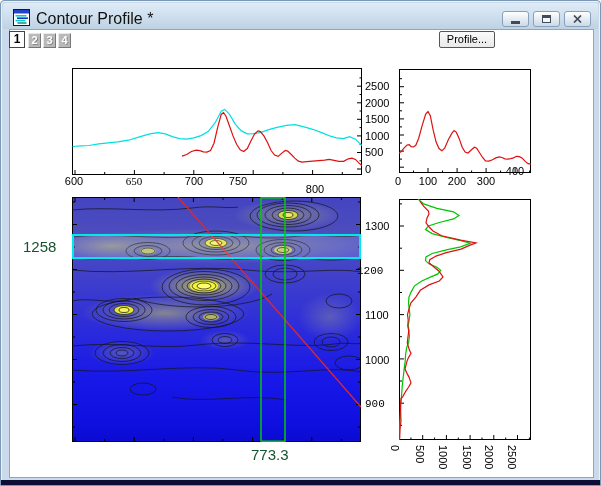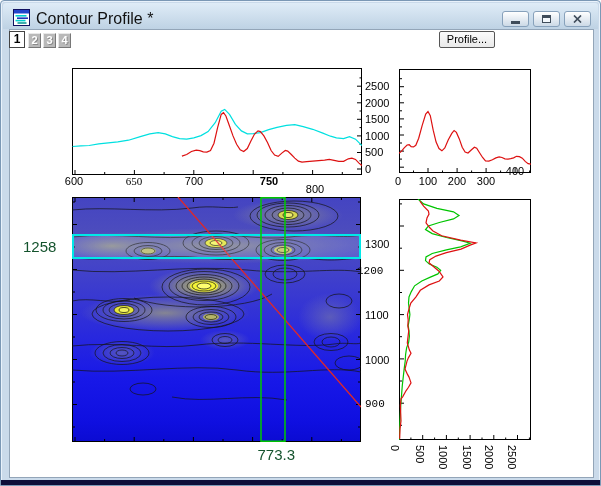--- a/index.html
+++ b/index.html
@@ -193,47 +193,47 @@
     <svg class="plot-svg" style="left:398px;top:198px;" width="132" height="241" viewBox="0 0 132 241">
       <rect x="0.5" y="0.5" width="131" height="240" fill="#ffffff" stroke="#000000"></rect>
       <path d="M0.5,241V236 M23.7,241V236 M47.4,241V236 M71.1,241V236 M94.8,241V236 M118.5,241V236 M11.9,241V238.5 M35.6,241V238.5 M59.3,241V238.5 M83,241V238.5 M106.7,241V238.5 M130.4,241V238.5 M0,27H5 M0,71.3H5 M0,115.6H5 M0,159.9H5 M0,204.2H5 M0,4.9H3 M0,49.2H3 M0,93.5H3 M0,137.7H3 M0,182H3 M0,226.3H3" stroke="#000" stroke-width="1" fill="none"></path>
       <polyline fill="none" stroke-width="1.2" points="19.0,0.0 24.6,4.9 37.9,9.3 54.5,12.8 60.0,16.4 54.5,19.9 40.3,23.5 29.4,27.0 26.5,30.6 33.2,34.6 47.4,38.5 64.0,42.1 71.1,44.3 61.6,47.8 47.4,50.9 33.2,54.5 27.0,58.0 26.5,61.6 30.3,65.1 37.9,68.2 41.7,71.3 38.9,74.9 30.8,78.4 22.8,82.0 15.6,86.8 12.3,92.6 10.0,97.9 9.5,104.1 10.2,109.9 10.9,115.6 10.2,120.9 9.2,126.7 10.0,132.0 10.4,137.3 9.7,143.1 7.6,148.9 6.6,155.5 6.2,162.1 5.2,169.7 4.3,177.6 3.3,186.5 2.6,195.4 1.9,204.2 1.4,213.1 0.9,222.8 0.5,233.0 0.2,241.0" stroke="#00c400"></polyline>
       <polyline fill="none" stroke-width="1.2" points="20.9,2.2 24.6,7.1 29.4,12.0 30.0,15.1 28.0,19.0 27.0,23.9 30.8,28.8 34.0,31.9 42.7,36.8 61.6,41.2 77.0,43.9 71.1,46.1 62.0,50.1 47.4,53.6 37.0,57.1 30.8,60.7 30.0,63.8 34.1,67.3 40.0,72.2 44.0,78.0 40.3,82.0 30.0,85.9 21.3,91.3 17.0,97.9 11.8,104.1 10.0,109.9 8.5,115.6 9.2,120.9 8.8,126.7 9.7,132.0 9.0,137.8 8.3,144.0 10.4,151.1 12.0,154.2 9.5,158.6 8.0,162.1 6.0,170.1 8.5,175.4 10.0,178.1 11.4,182.1 12.0,183.9 9.5,188.3 7.0,191.8 3.8,197.6 2.0,199.8 1.4,206.4 2.0,222.0 1.0,229.9 0.7,239.7" stroke="#dd1111"></polyline>
     </svg>
 
     <span class="tick tick-c" style="left:73px;top:174px;">600</span>
     <span class="tick tick-c" style="left:133px;top:174px;font-family:Liberation Serif, serif;">650</span>
     <span class="tick tick-c" style="left:193px;top:174px;">700</span>
-    <span class="tick tick-c" style="left:268px;top:174px;font-weight:bold;">750</span>
+    <span class="tick tick-c" style="left:237px;top:174px;">750</span>
     <span class="tick tick-c" style="left:314px;top:182px;text-align:right;">800</span>
 
     <span class="tick" style="left:364px;top:79px;">2500</span>
     <span class="tick" style="left:364px;top:96px;">2000</span>
     <span class="tick" style="left:364px;top:112px;">1500</span>
     <span class="tick" style="left:364px;top:129px;">1000</span>
     <span class="tick" style="left:364px;top:145px;">500</span>
     <span class="tick" style="left:364px;top:162px;">0</span>
 
     <span class="tick tick-c" style="left:397px;top:174px;">0</span>
     <span class="tick tick-c" style="left:427px;top:174px;">100</span>
     <span class="tick tick-c" style="left:456px;top:174px;">200</span>
     <span class="tick tick-c" style="left:485px;top:174px;">300</span>
     <span class="tick tick-c" style="left:514px;top:164px;">400</span>
 
-    <span class="tick" style="left:364px;top:237px;">1300</span>
+    <span class="tick" style="left:364px;top:219px;">1300</span>
     <span class="tick" style="left:356px;top:264px;font-family:Liberation Mono, monospace;">1200</span>
     <span class="tick" style="left:364px;top:308px;">1100</span>
     <span class="tick" style="left:364px;top:353px;">1000</span>
     <span class="tick" style="left:364px;top:397px;font-family:Liberation Mono, monospace;">900</span>
 
     <span class="tick tick-rot" style="left:400px;top:444px;">0</span>
     <span class="tick tick-rot" style="left:425px;top:444px;">500</span>
     <span class="tick tick-rot" style="left:448px;top:444px;">1000</span>
     <span class="tick tick-rot" style="left:472px;top:444px;">1500</span>
     <span class="tick tick-rot" style="left:494px;top:444px;">2000</span>
     <span class="tick tick-rot" style="left:517px;top:444px;">2500</span>
 
     <span class="xhair-label" style="left:22px;top:237px;">1258</span>
-    <span class="xhair-label" style="left:250px;top:445px;width:44px;text-align:right;">773.3</span>
+    <span class="xhair-label" style="left:250px;top:445px;width:44px;text-align:left;">773.3</span>
 
     <div class="bottom-strip"></div>
   </div>
 </div>
 
 </body></html>

